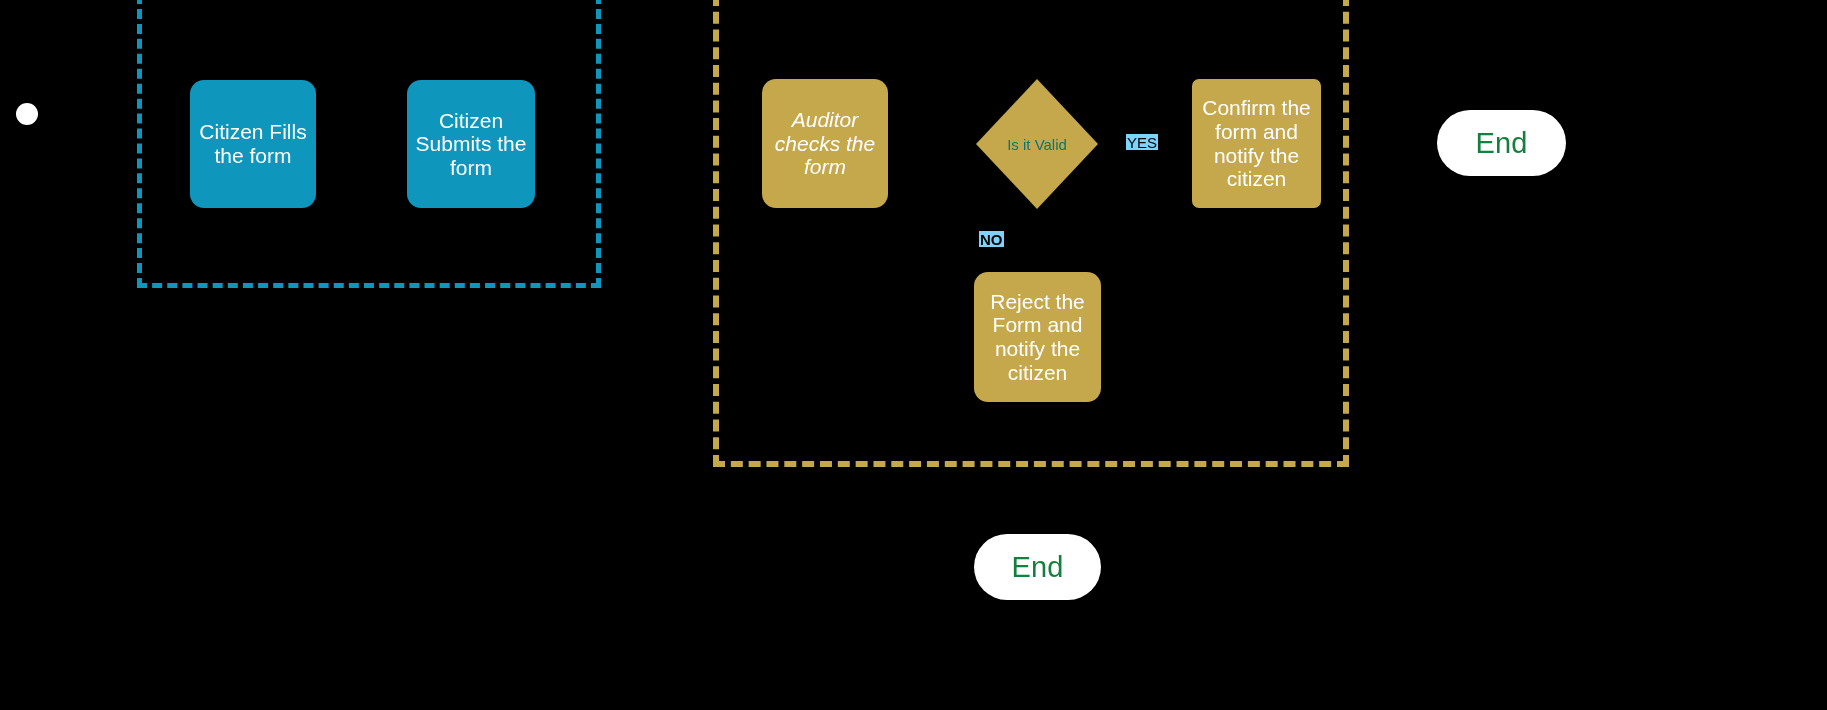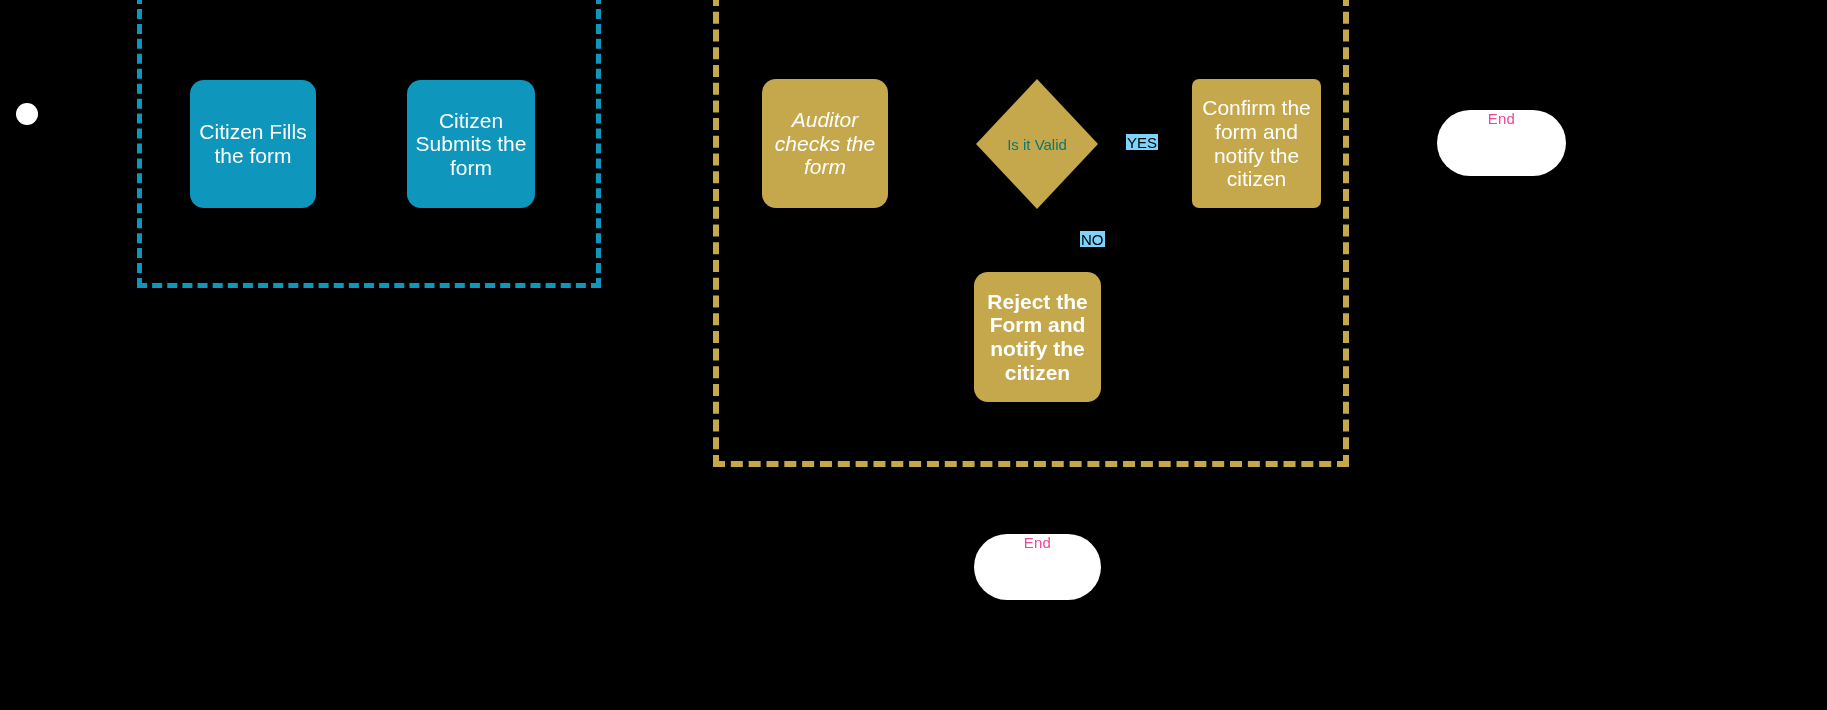--- a/index.html
+++ b/index.html
@@ -33,25 +33,26 @@
   
   .start-dot {
     position: absolute;
     background: #ffffff;
     border-radius: 50%;
   }
   .end-pill {
     position: absolute;
     box-sizing: border-box;
     background: #ffffff;
-    color: #ec4899;
+    color: #15803d;
     border-radius: 999px;
     display: flex;
+    align-items: center;
     justify-content: center;
-    font-size: 15px;
+    font-size: 29px;
     letter-spacing: 0.2px;
   }
 
   
   .proc {
     position: absolute;
     box-sizing: border-box;
     border-radius: 14px;
     display: flex;
     align-items: center;
@@ -125,29 +126,29 @@
     <div class="decision-shape"></div>
     <div class="decision-label">
       <span>Is it Valid</span>
     </div>
   </div>
 
   <div class="edge-label" style="left:1126px; top:134px;">
     <span>YES</span>
   </div>
 
-  <div class="edge-label" style="left:1080px; top:231px;">
+  <div class="edge-label" style="left:979px; top:231px;font-weight:bold;">
     <span>NO</span>
   </div>
 
   <div class="proc proc-auditor" style="left:1192px; top:79px; width:129px; height:129px;border-radius:7px;">
     <span>Confirm the form and notify the citizen</span>
   </div>
 
-  <div class="proc proc-auditor" style="left:974px; top:272px; width:127px; height:130px;font-weight:bold;">
+  <div class="proc proc-auditor" style="left:974px; top:272px; width:127px; height:130px;">
     <span>Reject the Form and notify the citizen</span>
   </div>
 
   <div class="end-pill" style="left:1437px; top:110px; width:129px; height:66px;">
     <span>End</span>
   </div>
 
   <div class="end-pill" style="left:974px; top:534px; width:127px; height:66px;">
     <span>End</span>
   </div>

